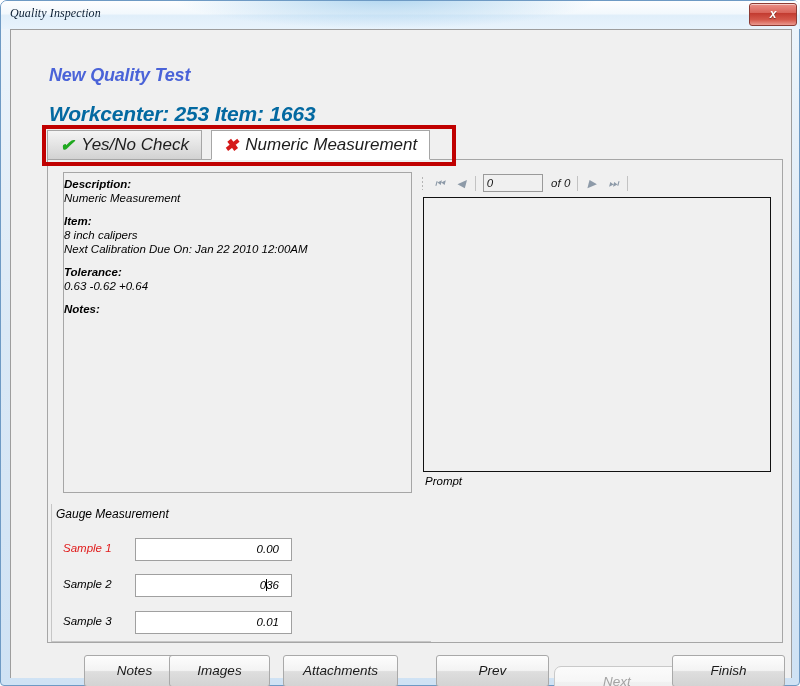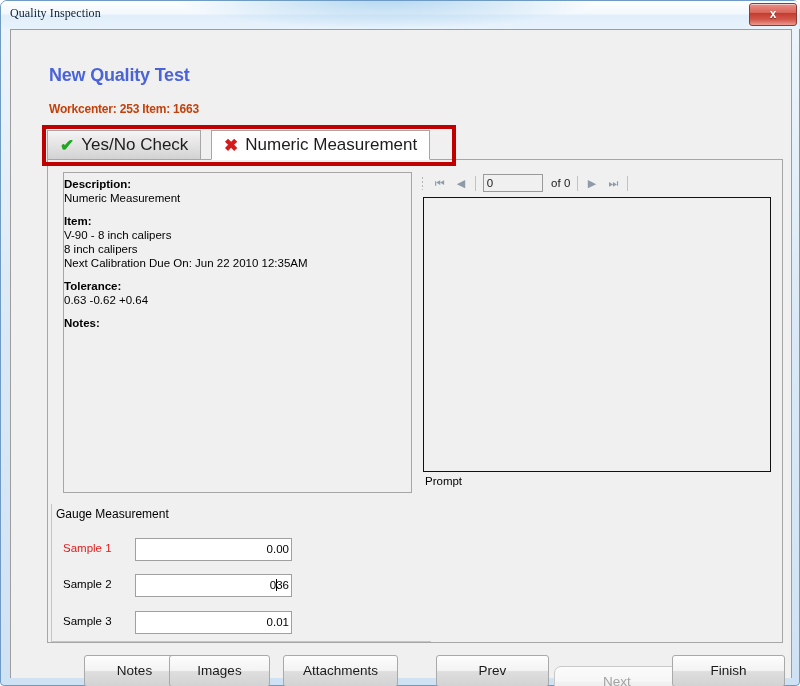--- a/index.html
+++ b/index.html
@@ -12,20 +12,21 @@
 
   
   #window {
     position: absolute;
     left: 0; top: 0;
     width: 800px; height: 686px;
     box-sizing: border-box;
     background: linear-gradient(180deg,#eef5fb 0%, #dbe9f6 48%, #cfe2f4 100%);
     border: 1px solid #6e9ac4;
     border-radius: 7px 7px 4px 4px;
+    font-style: italic;
   }
   #titlebar {
     position: absolute;
     left: 0; top: 0;
     width: 800px; height: 28px;
     border-radius: 6px 6px 0 0;
     background:
       linear-gradient(180deg, rgba(255,255,255,0.92) 0%, rgba(243,249,253,0.85) 45%,
                       rgba(223,238,250,0.9) 52%, rgba(232,243,252,0.95) 100%);
     overflow: hidden;
@@ -76,22 +77,22 @@
   
   #hdr-title {
     position: absolute; left: 38px; top: 35px;
     font-size: 18px; font-weight: bold;
     color: #4a63d8;
     letter-spacing: -0.2px;
     white-space: nowrap;
   }
   #hdr-sub {
     position: absolute; left: 38px; top: 72px;
-    font-size: 12px; font-weight: bold;
-    color: #c2410c;
+    font-size: 21px; font-weight: bold;
+    color: #0369a1;
     letter-spacing: -0.2px;
     white-space: nowrap;
   }
 
   
   #tabstrip {
     position: absolute;
     left: 36px; top: 100px;
     width: 736px; height: 30px;
   }
@@ -261,21 +262,21 @@
   .sample-input {
     position: absolute;
     left: 72px; top: 0;
     width: 157px; height: 23px;
     box-sizing: border-box;
     border: 1px solid #a0a0a0;
     background: #ffffff;
     font-size: 11.5px;
     color: #000000;
     text-align: right;
-    padding: 0 2px;
+    padding: 0 12px;
     line-height: 21px;
     white-space: nowrap;
   }
   .caret {
     display: inline-block;
     width: 1px;
     height: 12px;
     background: #000;
     vertical-align: -2px;
     margin: 0 -0.5px;
@@ -337,23 +338,22 @@
 
     <div id="tabpanel"></div>
 
     <div id="tab-highlight"></div>
 
     <div id="desc-box">
       <div class="d-line bold">Description:</div>
       <div class="d-line">Numeric Measurement</div>
       <div class="d-gap"></div>
       <div class="d-line bold">Item:</div>
-      <div class="d-line">V-90 - 8 inch calipers</div>
       <div class="d-line">8 inch calipers</div>
-      <div class="d-line">Next Calibration Due On: Jun 22 2010 12:35AM</div>
+      <div class="d-line">Next Calibration Due On: Jan 22 2010 12:00AM</div>
       <div class="d-gap"></div>
       <div class="d-line bold">Tolerance:</div>
       <div class="d-line">0.63 -0.62 +0.64</div>
       <div class="d-gap"></div>
       <div class="d-line bold">Notes:</div>
     </div>
 
     <div id="navbar">
       <div class="grip"></div>
       <div class="nav-btn">⏮</div>

